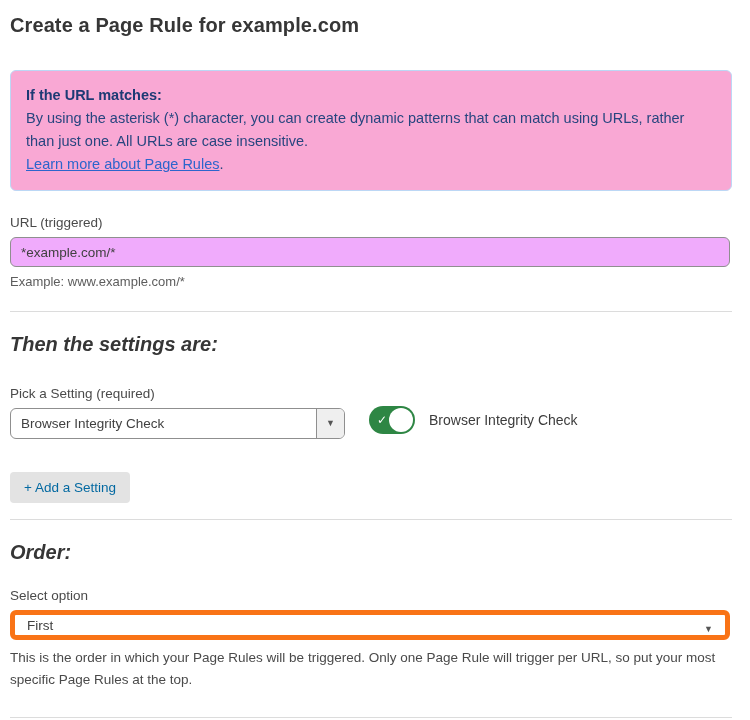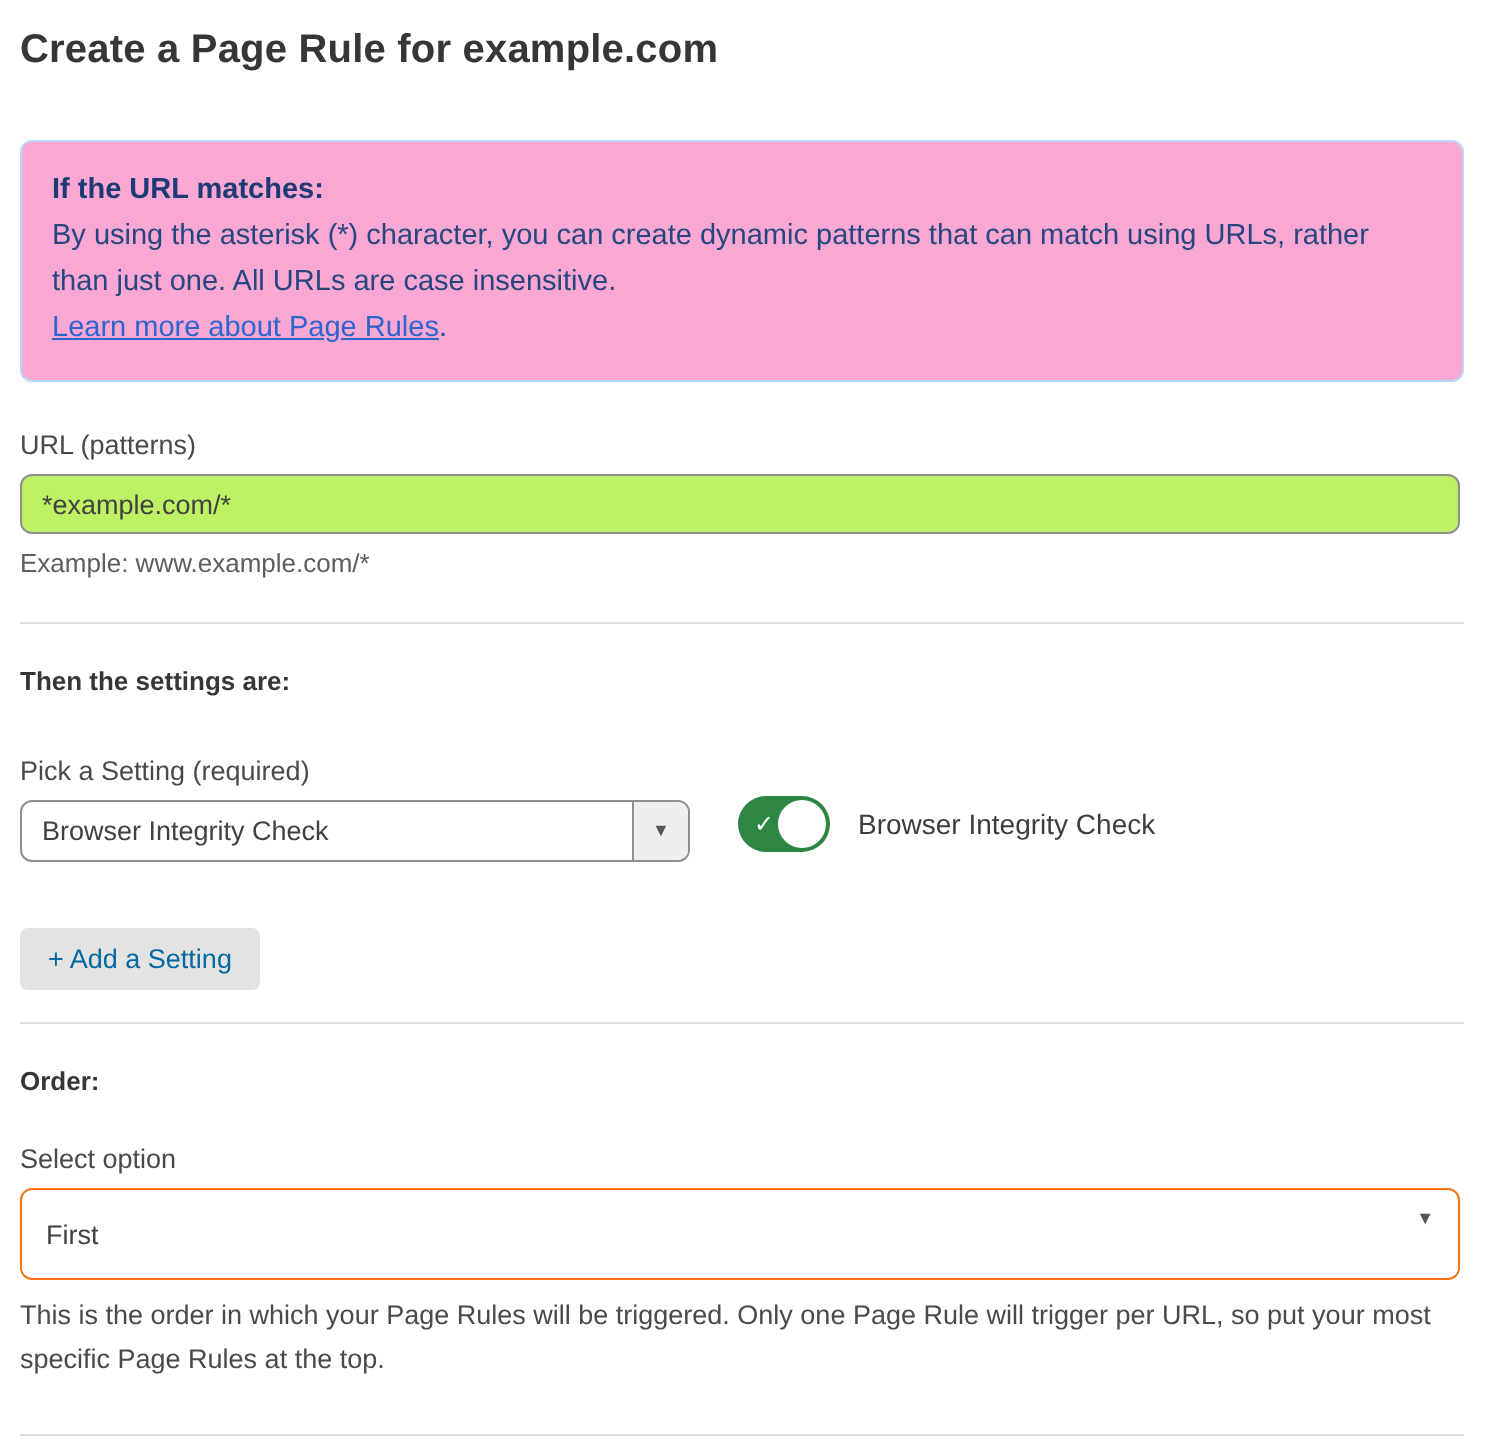--- a/index.html
+++ b/index.html
@@ -48,43 +48,44 @@
   }
   .text-input {
     width: 720px;
     height: 30px;
     border: 1px solid #8f8f8f;
     border-radius: 6px;
     padding: 0 10px;
     font-family: "Liberation Sans", "DejaVu Sans", sans-serif;
     font-size: 13.5px;
     color: #414141;
-    background: #bef264;
+    background: #f0abfc;
     outline: none;
   }
   .helper-text {
     font-size: 13px;
     color: #5d5d5d;
     margin-top: 7px;
   }
 
   .divider {
     border: none;
     border-top: 1px solid #dcdcdc;
     margin: 0;
   }
   .divider-1 { margin-top: 22px; margin-bottom: 21px; }
   .divider-2 { margin-top: 16px; margin-bottom: 21px; }
   .divider-3 { margin-top: 26px; margin-bottom: 15px; }
 
   .section-heading {
-    font-size: 13px;
+    font-size: 20px;
     font-weight: bold;
     color: #363636;
     margin-bottom: 0;
+    font-style: italic;
   }
 
   
   .setting-block { margin-top: 30px; }
   .setting-row {
     display: flex;
     align-items: flex-start;
   }
   .dropdown {
     display: flex;
@@ -181,22 +182,22 @@
     color: #ffffff;
   }
   .add-setting-btn { margin-top: 33px; }
 
   
   .order-block { margin-top: 0; }
   .order-label { margin-top: 24px; }
   .select-box {
     position: relative;
     width: 720px;
-    height: 46px;
-    border: 1px solid #f97316;
+    height: 30px;
+    border: 5px solid #f97316;
     border-radius: 6px;
     background: #ffffff;
     display: flex;
     align-items: center;
     padding: 0 12px;
     font-size: 13.5px;
     color: #414141;
     cursor: pointer;
   }
   .select-caret {
@@ -224,21 +225,21 @@
 <div class="page">
 
   <h1 class="page-title">Create a Page Rule for example.com</h1>
 
   <div class="info-box">
     <div class="info-heading">If the URL matches:</div>
     <div class="info-body">By using the asterisk (*) character, you can create dynamic patterns that can match using URLs, rather than just one. All URLs are case insensitive.</div>
     <div class="info-link-row"><a class="info-link">Learn more about Page Rules</a><span class="info-link-suffix">.</span></div>
   </div>
 
-  <div class="field-label">URL (patterns)</div>
+  <div class="field-label">URL (triggered)</div>
   <input class="text-input" type="text" value="*example.com/*" style="">
   <div class="helper-text">Example: www.example.com/*</div>
 
   <hr class="divider divider-1">
 
   <div class="section-heading">Then the settings are:</div>
 
   <div class="setting-block">
     <div class="field-label">Pick a Setting (required)</div>
     <div class="setting-row">

